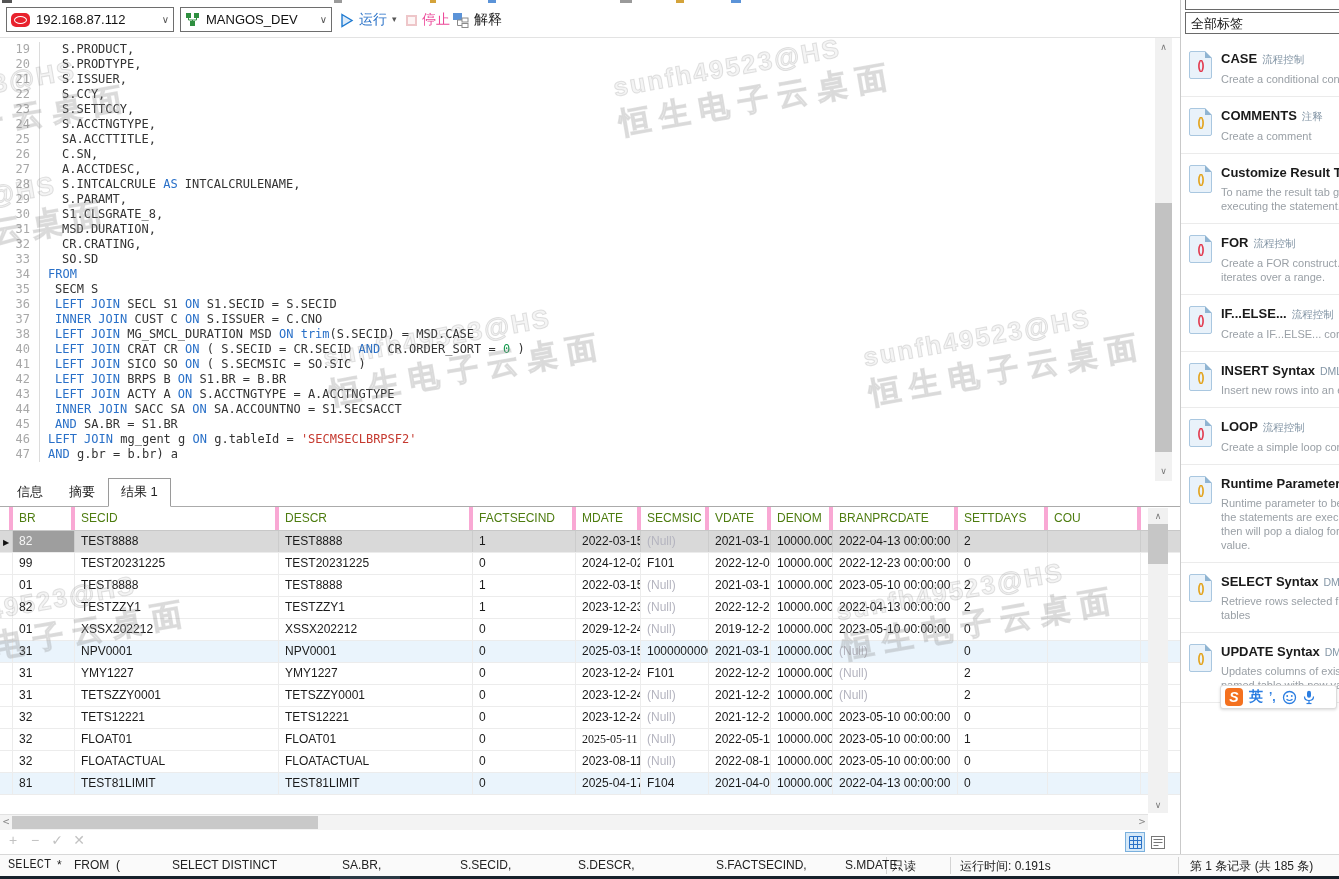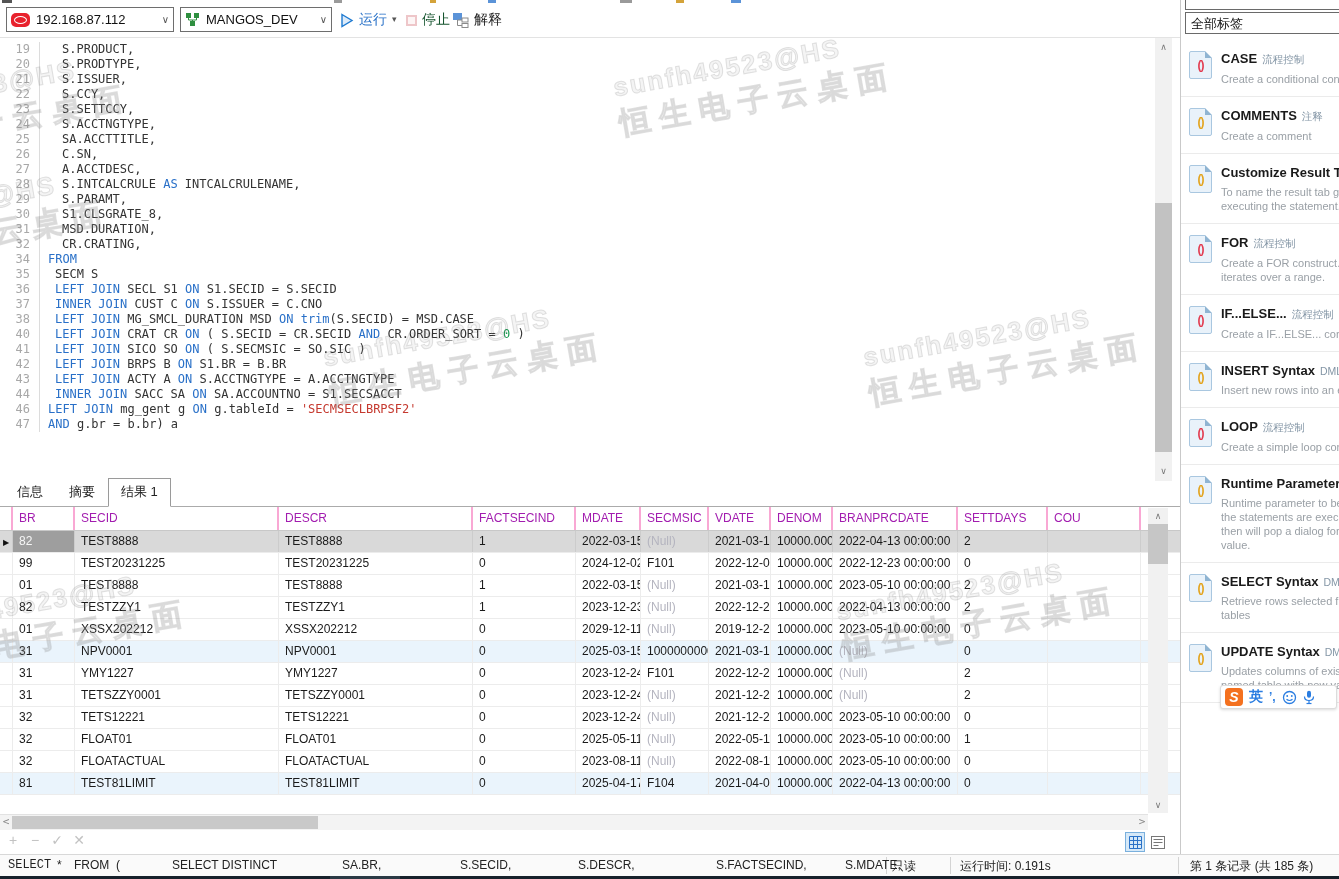--- a/index.html
+++ b/index.html
@@ -15,21 +15,21 @@
   .toolbar{position:absolute;left:0;top:4px;width:1180px;height:34px;background:#fff;border-bottom:1px solid #e3e3e3;}
   .combo{position:absolute;top:3px;height:25px;border:1px solid #6e6e6e;background:#fff;display:flex;align-items:center;padding:0 4px;font-size:13px;color:#111;}
   .combo .chev{margin-left:auto;color:#555;font-size:10px;padding-left:4px;}
   .combo-server{left:6px;width:168px;}
   .combo-db{left:180px;width:152px;}
   .oracle-ic{width:19px;height:14px;background:#e8222d;border-radius:5px;position:relative;margin-right:6px;flex:none;}
   .oracle-ic::after{content:"";position:absolute;left:3px;top:3px;right:3px;bottom:3px;border:1.5px solid #fff;border-radius:50%;}
   .tb-btn{position:absolute;top:5px;height:22px;display:flex;align-items:center;font-size:14px;gap:5px;}
   .run-btn{left:340px;color:#2a72c8;}
   .run-dd{position:absolute;left:392px;top:10px;color:#555;font-size:9px;}
-  .stop-btn{left:406px;color:#14532d;}
+  .stop-btn{left:406px;color:#ec4899;}
   .stop-ic{width:11px;height:11px;border:2px solid #eec6c9;background:#fdf5f5;}
   .explain-btn{left:452px;color:#222;}
 
   
   .editor{position:absolute;left:0;top:38px;width:1180px;height:443px;background:#fff;overflow:hidden;}
   .ed-lines{position:absolute;left:0;top:4px;}
   .ed-line{display:flex;height:15px;line-height:15px;font-family:"DejaVu Sans Mono","Liberation Mono",monospace;font-size:12px;white-space:pre;}
   .ed-ln{width:40px;text-align:right;padding-right:9px;color:#a8a8a8;flex:none;border-right:1px solid #dcdcdc;}
   .ed-code{display:block;}
   .tk-kw{color:#2970c8;}
@@ -43,21 +43,21 @@
   .ed-vscroll .thumb{position:absolute;left:0;top:165px;width:17px;height:249px;background:#c2c2c2;}
 
   
   .tabstrip{position:absolute;left:0;top:481px;width:1180px;height:26px;background:#fff;border-bottom:1px solid #ababab;display:flex;align-items:flex-end;padding-left:4px;}
   .tab{font-size:13px;color:#222;padding:4px 12px 5px 12px;margin-bottom:-1px;border:1px solid transparent;border-bottom:1px solid #ababab;}
   .tab.active{background:#fff;border:1px solid #9a9a9a;border-bottom:1px solid #fff;}
 
   
   .grid{position:absolute;left:0;top:507px;width:1180px;height:307px;background:#fff;font-size:12px;color:#1a1a1a;}
   .g-head{display:flex;height:24px;line-height:23px;background:#fff;border-bottom:1px solid #c8c8c8;}
-  .g-head .gc{border-right:2px solid #f9a8d4;padding-left:6px;overflow:hidden;white-space:nowrap;color:#a21caf;}
+  .g-head .gc{border-right:4px solid #f9a8d4;padding-left:6px;overflow:hidden;white-space:nowrap;color:#4d7c0f;}
   .g-row{display:flex;height:22px;line-height:21px;border-bottom:1px solid #ececec;background:#fff;}
   .g-row .gc{border-right:1px solid #ececec;padding-left:6px;overflow:hidden;white-space:nowrap;}
   .g-row.alt{background:#eaf4fc;}
   .g-row.sel{background:#d9d9d9;}
   .g-row.sel .gc{border-right-color:#cccccc;}
   .gc.corner{width:13px;padding:0;flex:none;text-align:center;}
   .g-row .gc.cur{background:#9e9e9e;color:#f7f7f7;}
   .gc .mark{font-size:8px;color:#111;line-height:21px;}
   .gc.nul{color:#b4b4bf;}
   .g-vscroll{position:absolute;left:1148px;top:1px;width:20px;height:305px;background:#f1f1f1;}
@@ -177,30 +177,32 @@
         <div class="ed-line"><span class="ed-ln">23</span><span class="ed-code" style="padding-left: 22px;"><span class="tk-id">S.SETTCCY,</span></span></div>
         <div class="ed-line"><span class="ed-ln">24</span><span class="ed-code" style="padding-left: 22px;"><span class="tk-id">S.ACCTNGTYPE,</span></span></div>
         <div class="ed-line"><span class="ed-ln">25</span><span class="ed-code" style="padding-left: 22px; text-align: center;"><span class="tk-id">SA.ACCTTITLE,</span></span></div>
         <div class="ed-line"><span class="ed-ln">26</span><span class="ed-code" style="padding-left: 22px;"><span class="tk-id">C.SN,</span></span></div>
         <div class="ed-line"><span class="ed-ln">27</span><span class="ed-code" style="padding-left: 22px;"><span class="tk-id">A.ACCTDESC,</span></span></div>
         <div class="ed-line"><span class="ed-ln">28</span><span class="ed-code" style="padding-left: 22px;"><span class="tk-id">S.INTCALCRULE </span><span class="tk-kw">AS</span><span class="tk-id"> INTCALCRULENAME,</span></span></div>
         <div class="ed-line"><span class="ed-ln">29</span><span class="ed-code" style="padding-left: 22px;"><span class="tk-id">S.PARAMT,</span></span></div>
         <div class="ed-line"><span class="ed-ln">30</span><span class="ed-code" style="padding-left: 22px;"><span class="tk-id">S1.CLSGRATE_8,</span></span></div>
         <div class="ed-line"><span class="ed-ln">31</span><span class="ed-code" style="padding-left: 22px;"><span class="tk-id">MSD.DURATION,</span></span></div>
         <div class="ed-line"><span class="ed-ln">32</span><span class="ed-code" style="padding-left: 22px;"><span class="tk-id">CR.CRATING,</span></span></div>
+        <div class="ed-line"><span class="ed-ln">33</span><span class="ed-code" style="padding-left: 22px;"><span class="tk-id">SO.SD</span></span></div>
         <div class="ed-line"><span class="ed-ln">34</span><span class="ed-code" style="padding-left: 8px;"><span class="tk-kw">FROM</span></span></div>
         <div class="ed-line"><span class="ed-ln">35</span><span class="ed-code" style="padding-left: 15px;"><span class="tk-id">SECM S</span></span></div>
         <div class="ed-line"><span class="ed-ln">36</span><span class="ed-code" style="padding-left: 15px;"><span class="tk-kw">LEFT JOIN</span><span class="tk-id"> SECL S1 </span><span class="tk-kw">ON</span><span class="tk-id"> S1.SECID = S.SECID</span></span></div>
         <div class="ed-line"><span class="ed-ln">37</span><span class="ed-code" style="padding-left: 15px;"><span class="tk-kw">INNER JOIN</span><span class="tk-id"> CUST C </span><span class="tk-kw">ON</span><span class="tk-id"> S.ISSUER = C.CNO</span></span></div>
         <div class="ed-line"><span class="ed-ln">38</span><span class="ed-code" style="padding-left: 15px;"><span class="tk-kw">LEFT JOIN</span><span class="tk-id"> MG_SMCL_DURATION MSD </span><span class="tk-kw">ON</span><span class="tk-id"> </span><span class="tk-kw">trim</span><span class="tk-id">(S.SECID) = MSD.CASE</span></span></div>
         <div class="ed-line"><span class="ed-ln">40</span><span class="ed-code" style="padding-left: 15px;"><span class="tk-kw">LEFT JOIN</span><span class="tk-id"> CRAT CR </span><span class="tk-kw">ON</span><span class="tk-id"> ( S.SECID = CR.SECID </span><span class="tk-kw">AND</span><span class="tk-id"> CR.ORDER_SORT = </span><span class="tk-num">0</span><span class="tk-id"> )</span></span></div>
         <div class="ed-line"><span class="ed-ln">41</span><span class="ed-code" style="padding-left: 15px;"><span class="tk-kw">LEFT JOIN</span><span class="tk-id"> SICO SO </span><span class="tk-kw">ON</span><span class="tk-id"> ( S.SECMSIC = SO.SIC )</span></span></div>
         <div class="ed-line"><span class="ed-ln">42</span><span class="ed-code" style="padding-left: 15px;"><span class="tk-kw">LEFT JOIN</span><span class="tk-id"> BRPS B </span><span class="tk-kw">ON</span><span class="tk-id"> S1.BR = B.BR</span></span></div>
         <div class="ed-line"><span class="ed-ln">43</span><span class="ed-code" style="padding-left: 15px;"><span class="tk-kw">LEFT JOIN</span><span class="tk-id"> ACTY A </span><span class="tk-kw">ON</span><span class="tk-id"> S.ACCTNGTYPE = A.ACCTNGTYPE</span></span></div>
         <div class="ed-line"><span class="ed-ln">44</span><span class="ed-code" style="padding-left: 15px;"><span class="tk-kw">INNER JOIN</span><span class="tk-id"> SACC SA </span><span class="tk-kw">ON</span><span class="tk-id"> SA.ACCOUNTNO = S1.SECSACCT</span></span></div>
+        <div class="ed-line"><span class="ed-ln">45</span><span class="ed-code" style="padding-left: 15px;"><span class="tk-kw">AND</span><span class="tk-id"> SA.BR = S1.BR</span></span></div>
         <div class="ed-line"><span class="ed-ln">46</span><span class="ed-code" style="padding-left: 8px;"><span class="tk-kw">LEFT JOIN</span><span class="tk-id"> mg_gent g </span><span class="tk-kw">ON</span><span class="tk-id"> g.tableId = </span><span class="tk-str">'SECMSECLBRPSF2'</span></span></div>
         <div class="ed-line"><span class="ed-ln">47</span><span class="ed-code" style="padding-left: 8px;"><span class="tk-kw">AND</span><span class="tk-id"> g.br = b.br) a</span></span></div>
       </div>
     <div class="ed-vscroll">
       <div class="arr up">∧</div>
       <div class="thumb"></div>
       <div class="arr down">∨</div>
     </div>
   </div>
 
@@ -281,21 +283,21 @@
           <div class="gc" style="width: 125px;">2022-04-13 00:00:00</div>
           <div class="gc" style="width: 90px;">2</div>
           <div class="gc" style="width: 93px;"></div>
         </div>
         <div class="g-row">
           <div class="gc corner"></div>
           <div class="gc" style="width: 62px;">01</div>
           <div class="gc" style="width: 204px;">XSSX202212</div>
           <div class="gc" style="width: 194px;">XSSX202212</div>
           <div class="gc" style="width: 103px;">0</div>
-          <div class="gc" style="width: 65px;">2029-12-11</div>
+          <div class="gc" style="width: 65px;">2029-12-24</div>
           <div class="gc nul" style="width: 68px;">(Null)</div>
           <div class="gc" style="width: 62px;">2019-12-24</div>
           <div class="gc" style="width: 62px;">10000.00000</div>
           <div class="gc" style="width: 125px;">2023-05-10 00:00:00</div>
           <div class="gc" style="width: 90px;">0</div>
           <div class="gc" style="width: 93px;"></div>
         </div>
         <div class="g-row alt">
           <div class="gc corner"></div>
           <div class="gc" style="width: 62px;">31</div>
@@ -351,21 +353,21 @@
           <div class="gc" style="width: 125px;">2023-05-10 00:00:00</div>
           <div class="gc" style="width: 90px;">0</div>
           <div class="gc" style="width: 93px;"></div>
         </div>
         <div class="g-row">
           <div class="gc corner"></div>
           <div class="gc" style="width: 62px;">32</div>
           <div class="gc" style="width: 204px;">FLOAT01</div>
           <div class="gc" style="width: 194px;">FLOAT01</div>
           <div class="gc" style="width: 103px;">0</div>
-          <div class="gc" style="width: 65px;">2025-05-11</div>
+          <div class="gc" style="width: 65px; font-family: Liberation Serif, serif;">2025-05-11</div>
           <div class="gc nul" style="width: 68px;">(Null)</div>
           <div class="gc" style="width: 62px;">2022-05-11</div>
           <div class="gc" style="width: 62px;">10000.00000</div>
           <div class="gc" style="width: 125px;">2023-05-10 00:00:00</div>
           <div class="gc" style="width: 90px;">1</div>
           <div class="gc" style="width: 93px;"></div>
         </div>
         <div class="g-row">
           <div class="gc corner"></div>
           <div class="gc" style="width: 62px;">32</div>

